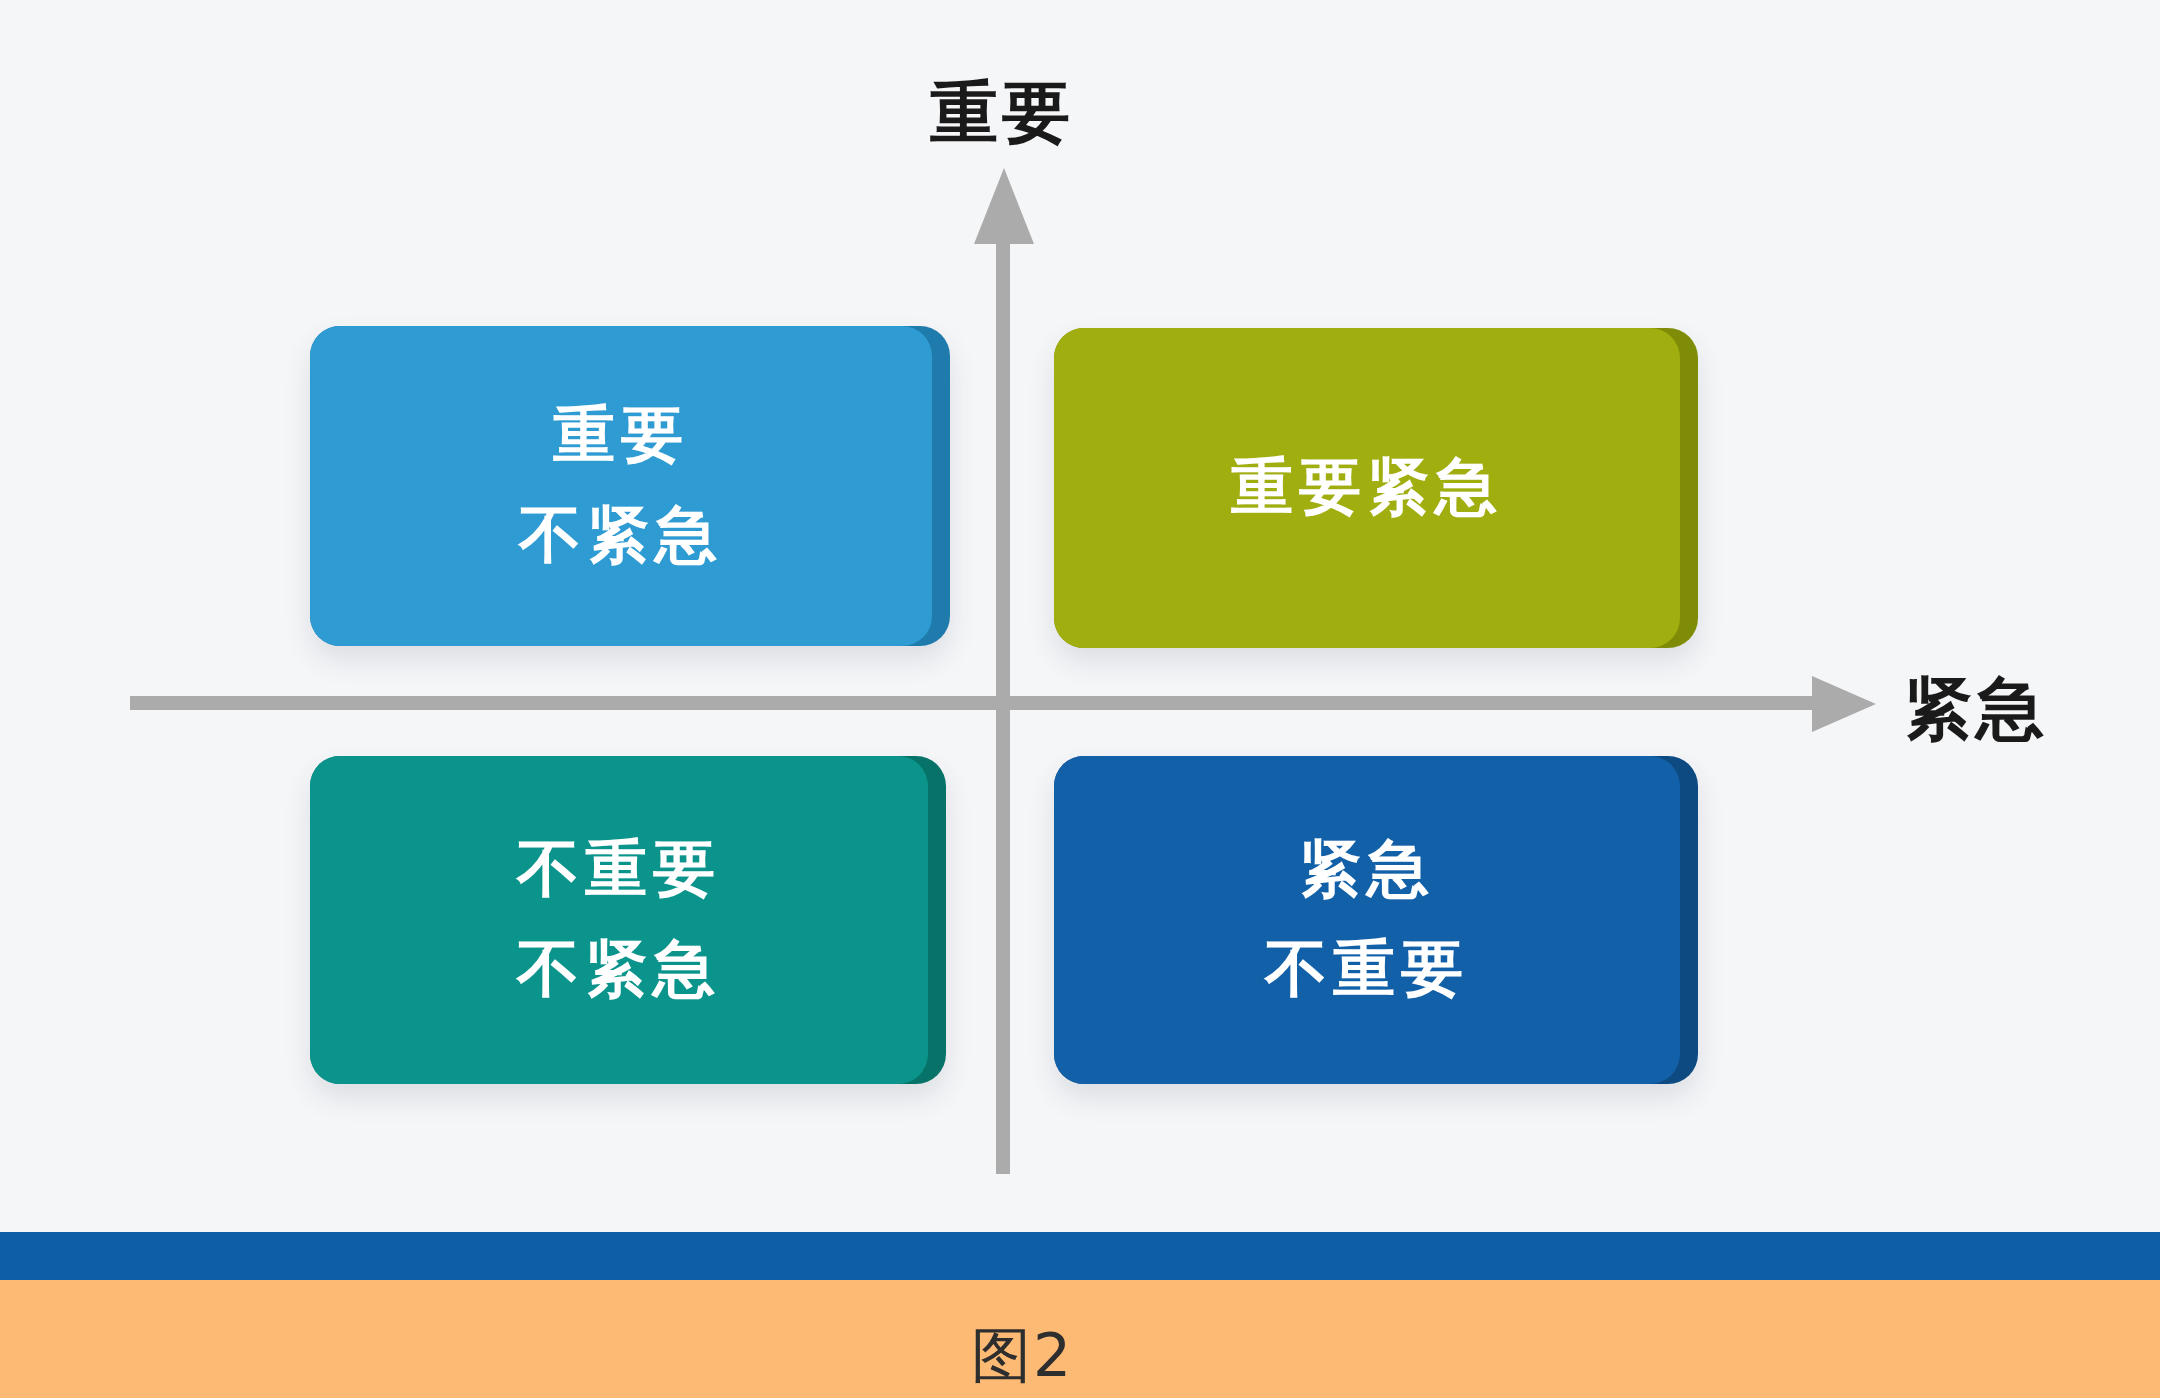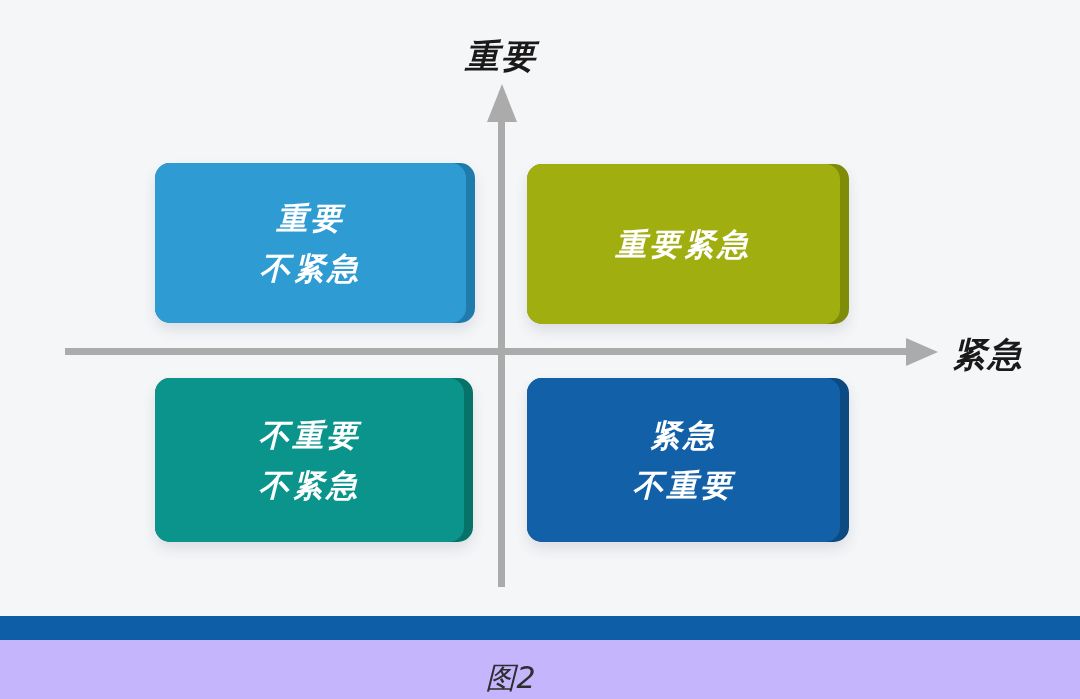--- a/index.html
+++ b/index.html
@@ -6,22 +6,21 @@
   html, body { width: 1080px; height: 699px; }
   body {
     font-family: "DejaVu Sans", "Liberation Sans", sans-serif;
     background: #ffffff;
     overflow: hidden;
   }
   .stage {
     position: relative;
     width: 1080px;
     height: 699px;
-    background: #c4b5fd;
-    font-style: italic;
+    background: #fdba74;
   }
   .plot-area {
     position: absolute;
     left: 0; top: 0;
     width: 1080px;
     height: 616px;
     background: #f5f6f8;
   }
   
   .v-axis-line {

